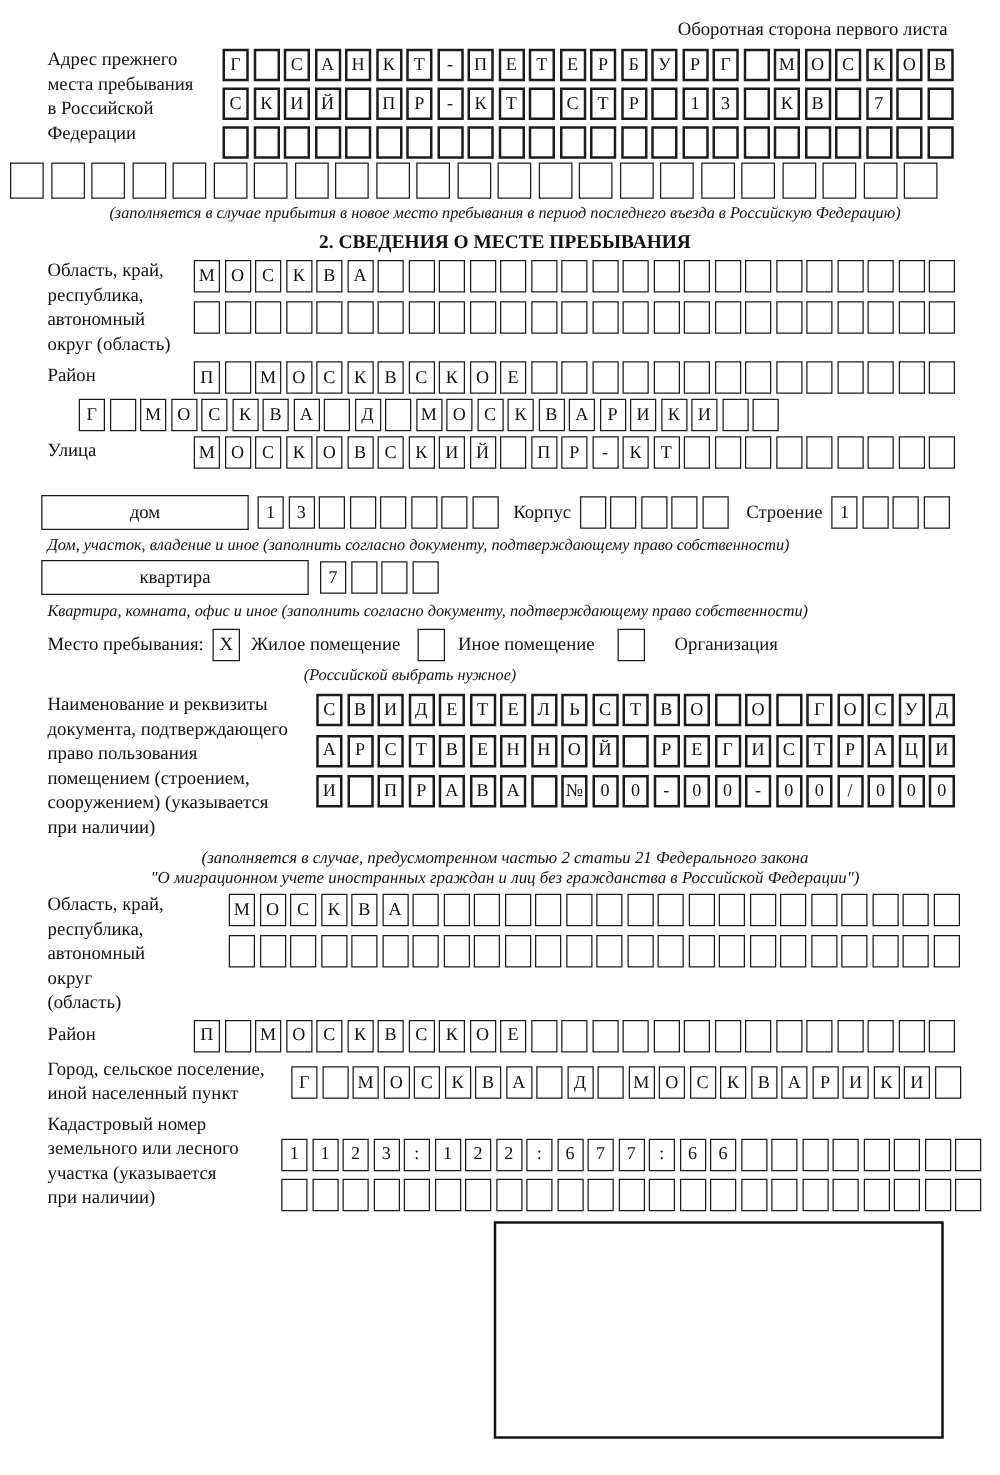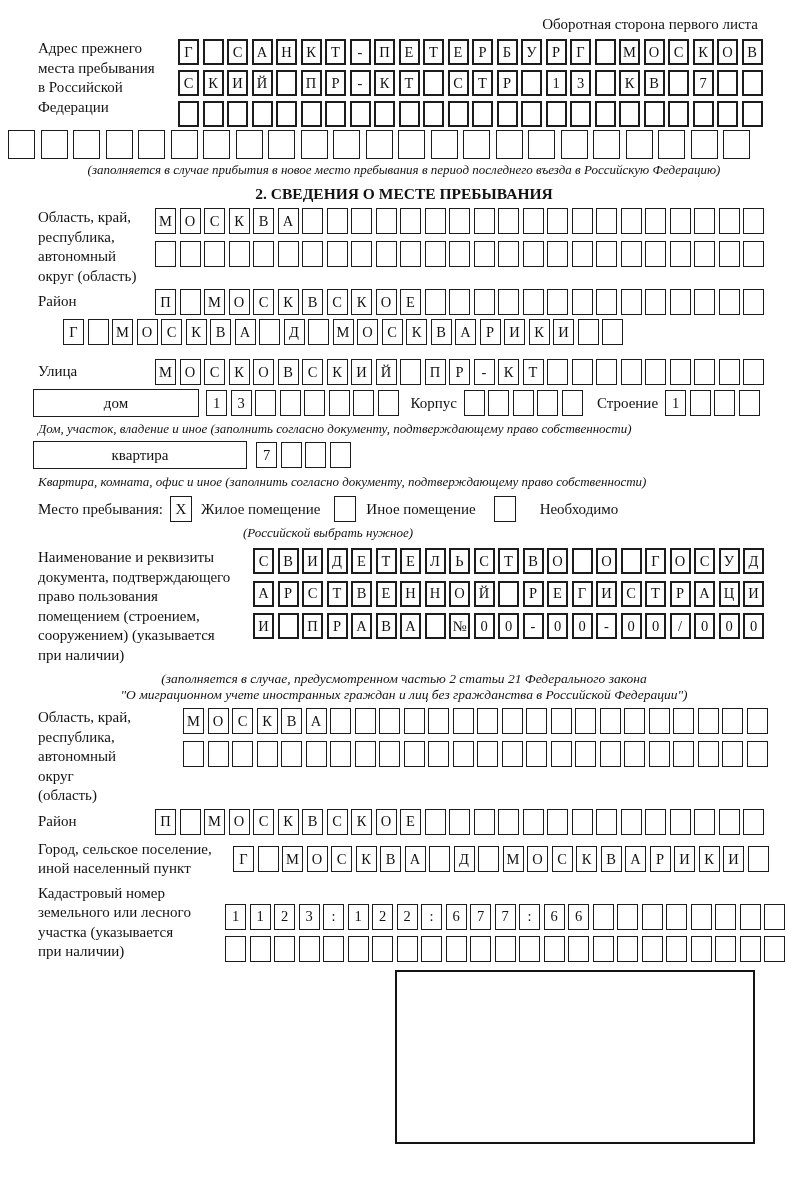--- a/index.html
+++ b/index.html
@@ -281,21 +281,21 @@
         <span class="cell">А</span>
         <span class="cell">Р</span>
         <span class="cell">И</span>
         <span class="cell">К</span>
         <span class="cell">И</span>
         <span class="cell"></span>
         <span class="cell"></span>
       </div>
   </div>
 
-  <div class="frow vcenter" style="margin-top:14px;">
+  <div class="frow vcenter" style="margin-top:4px;">
     <div class="flabel w117">Улица</div>
     <div class="cells">
         <span class="cell">М</span>
         <span class="cell">О</span>
         <span class="cell">С</span>
         <span class="cell">К</span>
         <span class="cell">О</span>
         <span class="cell">В</span>
         <span class="cell">С</span>
         <span class="cell">К</span>
@@ -312,21 +312,21 @@
         <span class="cell"></span>
         <span class="cell"></span>
         <span class="cell"></span>
         <span class="cell"></span>
         <span class="cell"></span>
         <span class="cell"></span>
         <span class="cell"></span>
       </div>
   </div>
 
-  <div class="hrow" style="margin-top:4px;margin-left:-5px;">
+  <div class="hrow" style="margin-top:21px;margin-left:-5px;">
     <div class="type-box" style="width:166px;">дом</div>
     <div class="cells" style="margin-left:7px;">
         <span class="cell">1</span>
         <span class="cell">3</span>
         <span class="cell"></span>
         <span class="cell"></span>
         <span class="cell"></span>
         <span class="cell"></span>
         <span class="cell"></span>
         <span class="cell"></span>
@@ -360,21 +360,21 @@
   </div>
   <div class="note" style="margin-top:5px;">Квартира, комната, офис и иное (заполнить согласно документу, подтверждающему право собственности)</div>
 
   <div class="hrow" style="margin-top:6px;">
     <div class="inline-label">Место пребывания:</div>
     <div class="chk" style="margin-left:7px;">X</div>
     <div class="inline-label" style="margin-left:9px;">Жилое помещение</div>
     <div class="chk" style="margin-left:14px;"></div>
     <div class="inline-label" style="margin-left:10px;">Иное помещение</div>
     <div class="chk" style="margin-left:18px;"></div>
-    <div class="inline-label" style="margin-left:24px;">Необходимо</div>
+    <div class="inline-label" style="margin-left:24px;">Организация</div>
   </div>
   <div class="note" style="margin-top:3px;margin-left:205px;">(Российской выбрать нужное)</div>
 
   <div class="frow" style="margin-top:7px;">
     <div class="flabel w215">Наименование и реквизиты
 документа, подтверждающего
 право пользования
 помещением (строением,
 сооружением) (указывается
 при наличии)</div>

